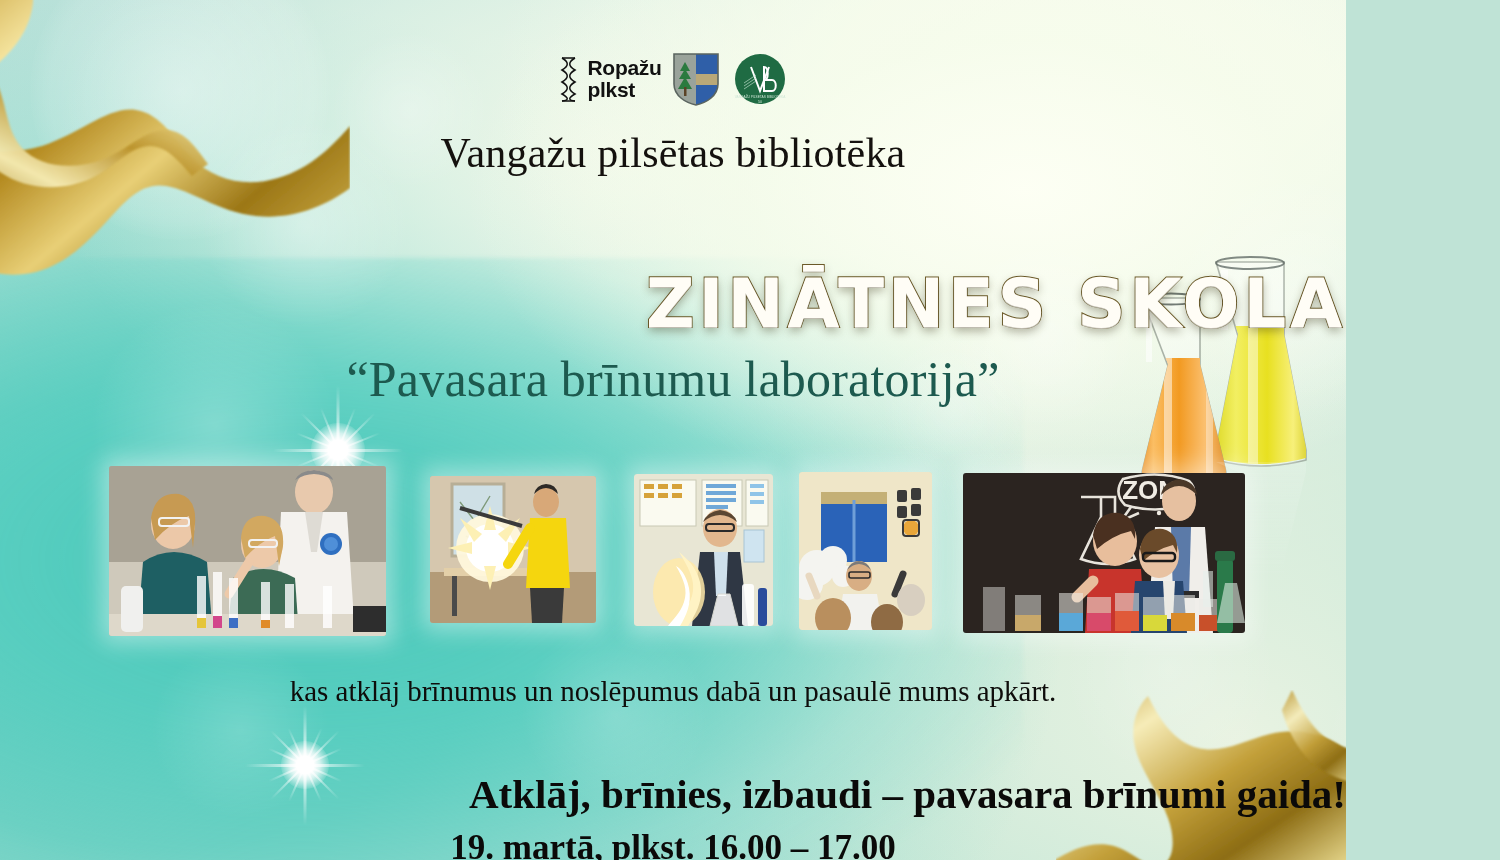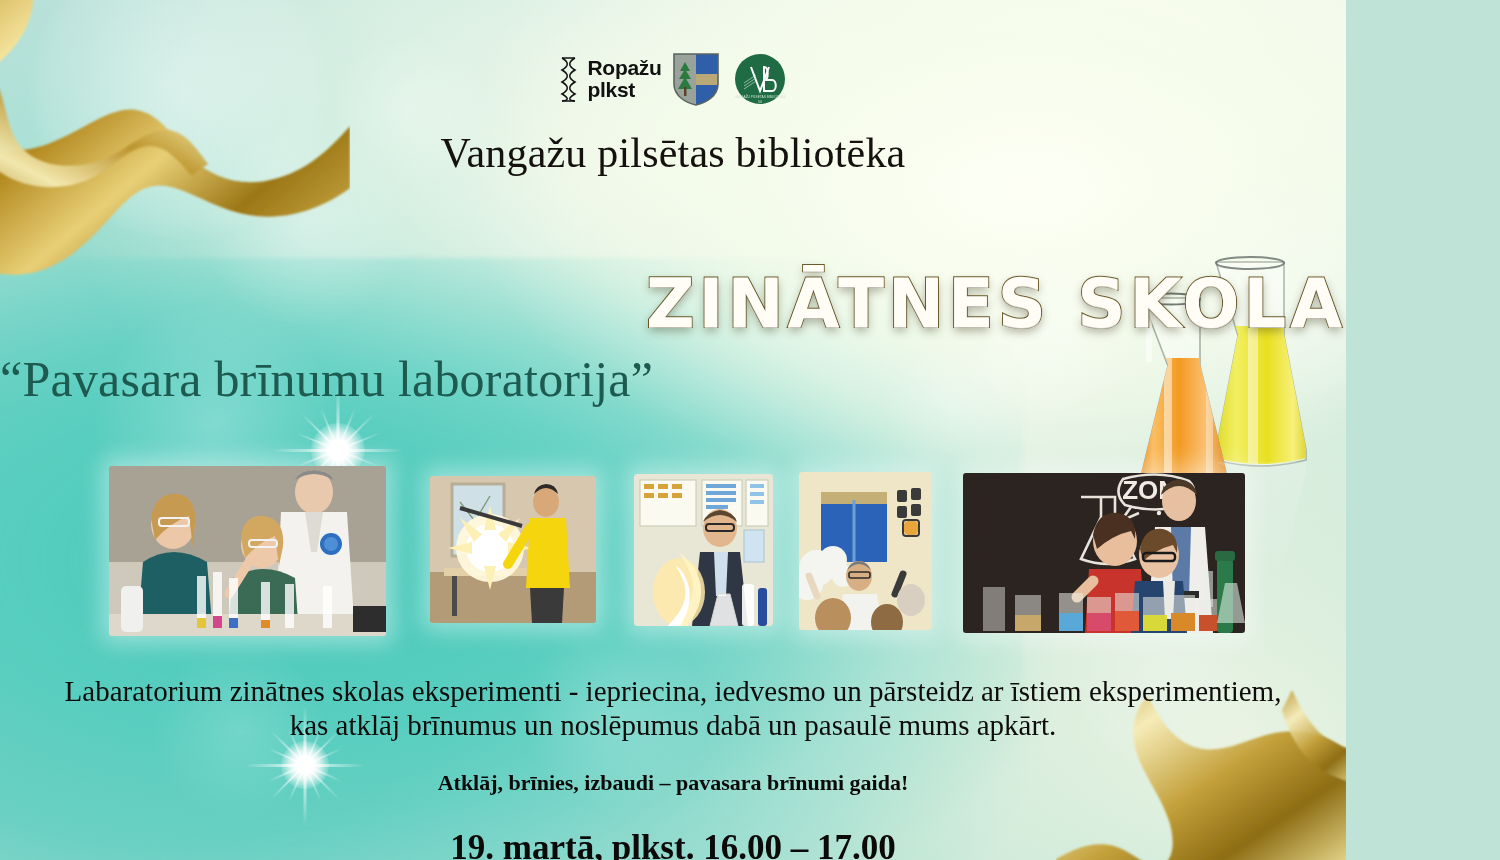--- a/index.html
+++ b/index.html
@@ -91,21 +91,21 @@
   .title-big{
     position:absolute;left:0;right:0;top:265px;text-align:right;
     font-family:"DejaVu Sans", sans-serif;font-weight:700;
     font-size:67px;letter-spacing:4px;
     color:#fffdf6;
     -webkit-text-stroke:2px #6e5c2a;
     paint-order:stroke fill;
     text-shadow:0 4px 10px rgba(60,55,25,0.40), 0 1px 0 rgba(255,255,255,0.9);
   }
   .subtitle{
-    position:absolute;left:0;right:0;top:350px;
+    position:absolute;left:0;right:0;top:350px;text-align:center;
     font-family:"Liberation Serif", serif;font-size:50px;color:#1d5a4f;letter-spacing:0.2px;
   }
 
   
   .photos{position:absolute;left:0;right:0;top:466px;height:176px;}
   .photo{
     position:absolute;overflow:hidden;border-radius:3px;
     box-shadow:0 0 22px 8px rgba(255,255,255,0.40);
   }
   .ph-1{left:109px;top:0px;width:277px;height:170px;}
@@ -113,22 +113,22 @@
   .ph-3{left:634px;top:8px;width:139px;height:152px;}
   .ph-4{left:799px;top:6px;width:133px;height:158px;}
   .ph-5{left:963px;top:7px;width:282px;height:160px;}
 
   
   .body-copy{
     position:absolute;left:0;right:0;top:674px;text-align:center;
     font-family:"Liberation Serif", serif;font-size:29px;line-height:34px;color:#0e0d0b;
   }
   .cta{
-    position:absolute;left:0;right:0;top:770px;text-align:center;
-    font-family:"Liberation Serif", serif;font-weight:700;font-size:22px;color:#0b0a09;
+    position:absolute;left:0;right:0;top:770px;text-align:right;
+    font-family:"Liberation Serif", serif;font-weight:700;font-size:41px;color:#0b0a09;
   }
   .datetime{
     position:absolute;left:0;right:0;top:828px;text-align:center;
     font-family:"Liberation Serif", serif;font-weight:700;font-size:35px;color:#0b0a09;
   }
 </style>
 </head>
 <body>
 
 <div class="poster">
@@ -567,20 +567,19 @@
           <rect x="254" y="86" width="16" height="74" rx="4" fill="#2a7a4a"></rect>
           <rect x="252" y="78" width="20" height="10" rx="3" fill="#2a6a42"></rect>
           <path d="M262,110 L274,110 L282,150 L254,150 Z" fill="rgba(220,235,225,0.6)"></path>
           <rect x="240" y="98" width="10" height="36" fill="rgba(230,240,235,0.55)"></rect>
         </g>
       </svg>
     </div>
   </div>
 
   <div class="body-copy">
-    <div>Labaratorium zinātnes skolas  eksperimenti -  iepriecina, iedvesmo un pārsteidz ar īstiem eksperimentiem,</div>
     <div>kas atklāj brīnumus un noslēpumus dabā un pasaulē mums apkārt.</div>
   </div>
 
   <div class="cta">Atklāj, brīnies, izbaudi – pavasara brīnumi gaida!</div>
   <div class="datetime">19. martā, plkst. 16.00 – 17.00</div>
 
 </div>
 
 </body></html>

